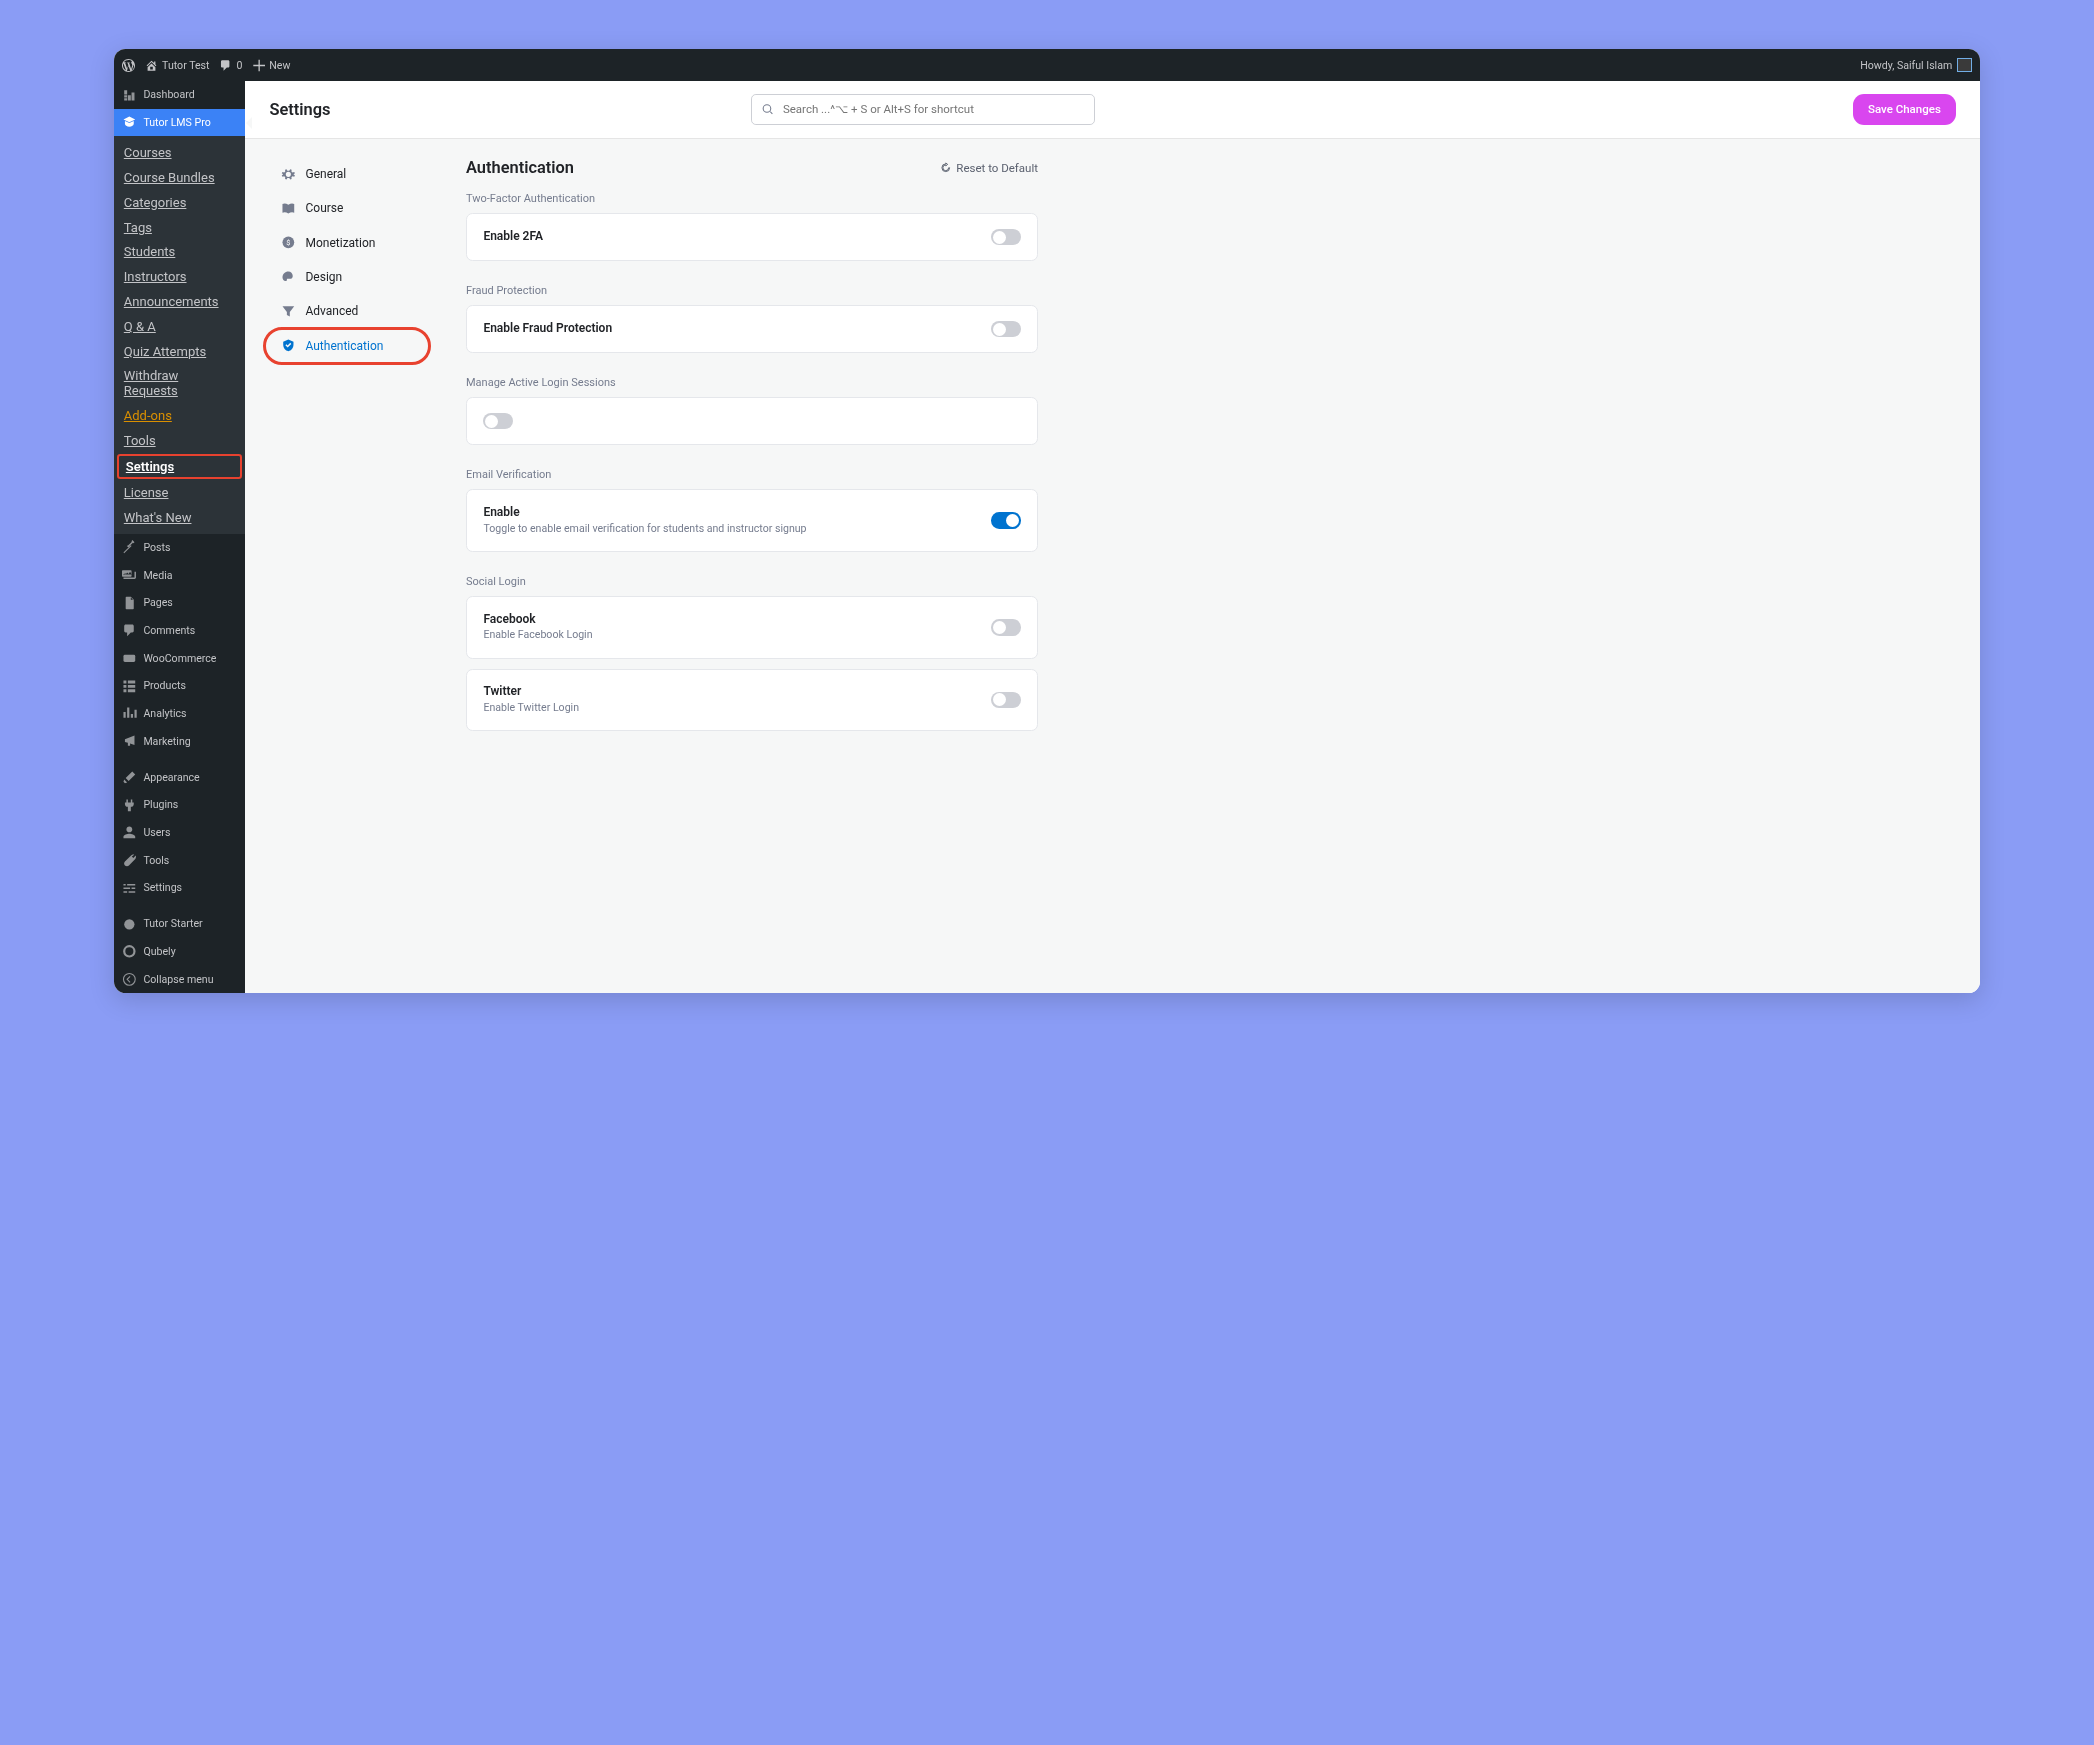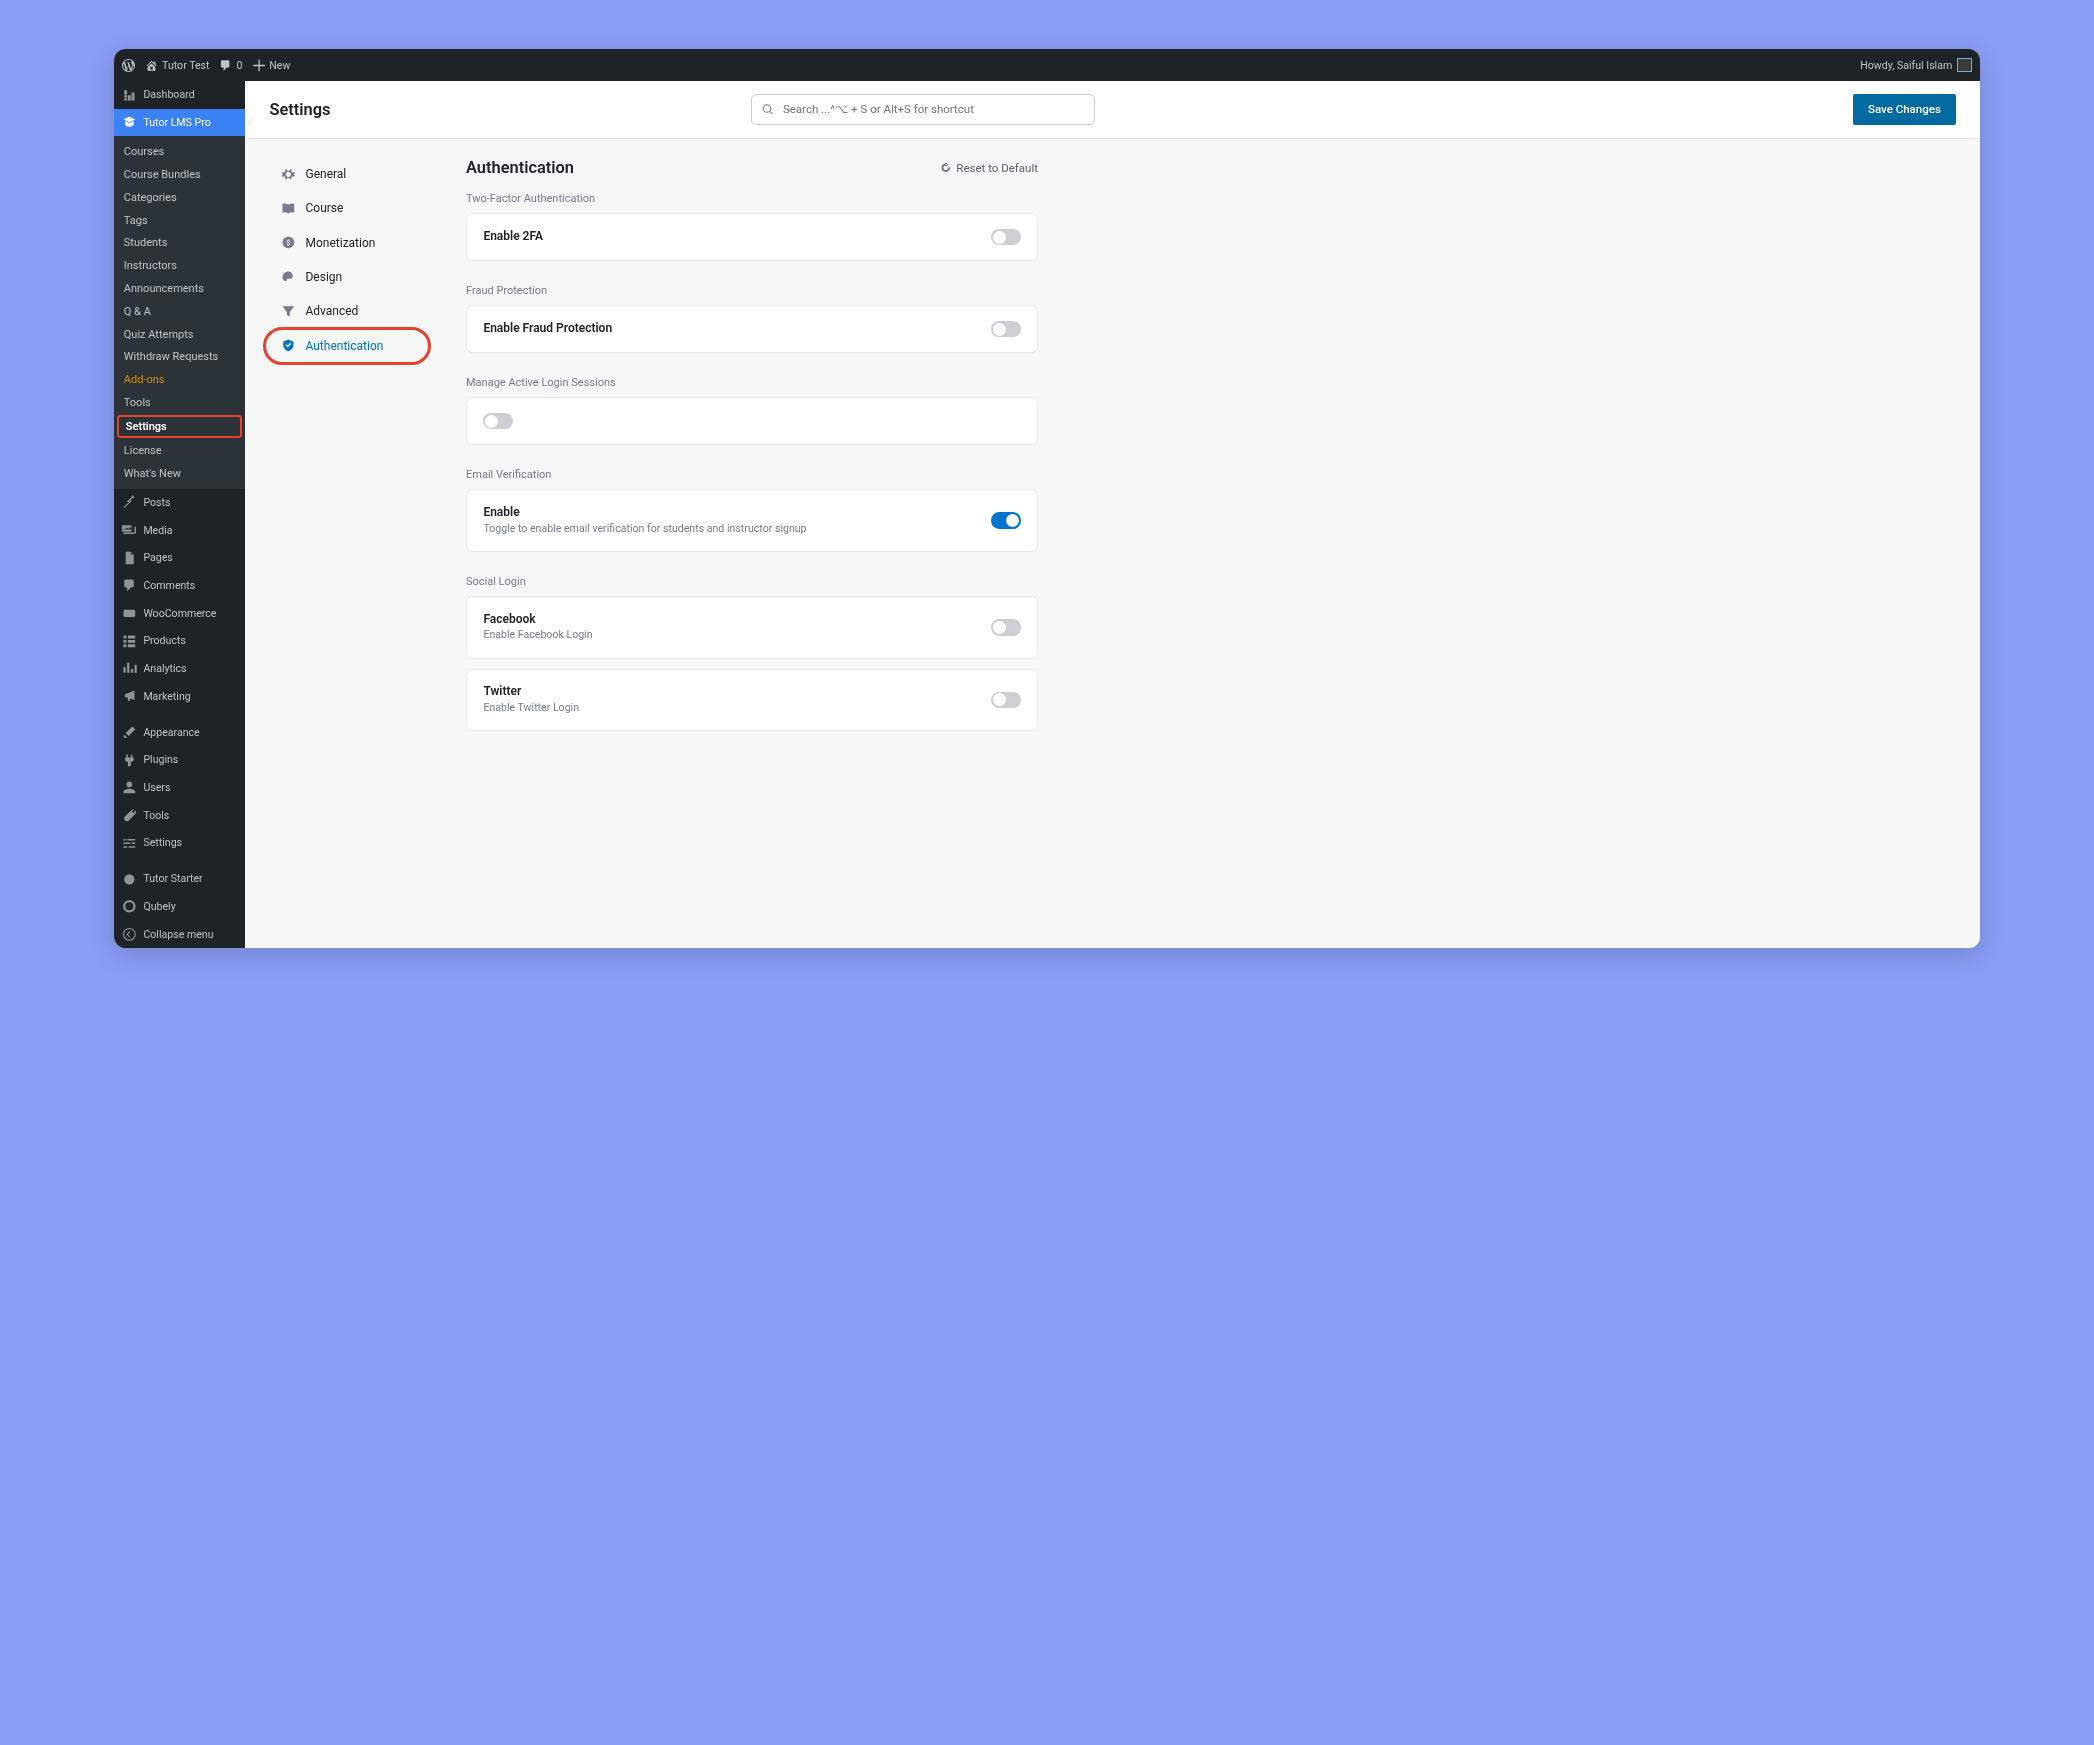--- a/index.html
+++ b/index.html
@@ -12,32 +12,32 @@
 .adminbar-right { display: flex; align-items: center; gap: 4.9px; }
 .avatar-box { width: 14.7px; height: 14.7px; border: 0.8px solid #72aee6; background: #3a3a3a; display: inline-block; }
 .body-wrap { display: flex; min-height: 704px; }
 .sidebar { width: 131px; background: #1d2327; color: #c3c4c7; font-size: 10.6px; flex-shrink: 0; }
 .sidebar-item { padding: 6.5px 8.2px; display: flex; align-items: center; gap: 6.5px; cursor: pointer; color: #c3c4c7; }
 .sidebar-item.current { background: #3b82f6; color: #fff; position: relative; }
 .sidebar-item.current::after { content: ''; position: absolute; right: -6.5px; top: 50%; transform: translateY(-50%); border: 6.5px solid transparent; border-right-color: #f6f7f7; }
 .sidebar-item svg { width: 14.7px; height: 14.7px; fill: currentColor; opacity: 0.7; flex-shrink: 0; }
 .sidebar-item.current svg { opacity: 1; }
 .submenu { background: #2c3338; padding: 4.1px 0; }
-.submenu-item { padding: 4.9px 9.8px; font-size: 11px; cursor: pointer; color: #c3c4c7; }
+.submenu-item { padding: 4.9px 9.8px; font-size: 13px; cursor: pointer; color: #c3c4c7; text-decoration: underline; }
 .submenu-item.orange { color: #d98f00; }
 .submenu-item.active { color: #fff; font-weight: 600; }
 .submenu-item.highlighted { border: 2.5px solid #e8422f; border-radius: 3.3px; margin: 0.8px 3.3px; padding: 3.3px 6.5px; }
 .sidebar-sep { height: 8.2px; }
 .main { flex: 1; background: #f6f7f7; display: flex; flex-direction: column; }
 .top-header { background: #fff; border-bottom: 0.8px solid #e5e5e5; padding: 13px 24.5px; display: flex; align-items: center; gap: 16.4px; }
 .top-header h1 { font-size: 16.4px; font-weight: 600; color: #212327; flex: 0 0 auto; margin-right: 33px; }
 .search-wrap { flex: 1; max-width: 344px; margin: 0 auto; position: relative; }
 .search-wrap input { width: 100%; padding: 7.4px 11.5px 7.4px 31px; border: 0.8px solid #cdcfd5; border-radius: 4.9px; font-size: 11.5px; color: #555; }
 .search-wrap svg { position: absolute; left: 9.8px; top: 50%; transform: translateY(-50%); width: 13px; height: 13px; stroke: #757c8e; fill: none; stroke-width: 2; }
-.save-btn { background: #0369a1; color: #fff; border: none; padding: 8.2px 14.7px; border-radius: 2px; font-size: 11.5px; font-weight: 500; cursor: pointer; margin-left: auto; }
+.save-btn { background: #d946ef; color: #fff; border: none; padding: 8.2px 14.7px; border-radius: 11px; font-size: 11.5px; font-weight: 500; cursor: pointer; margin-left: auto; }
 .content-wrap { display: flex; flex: 1; }
 .tab-col { width: 188px; padding: 19.6px 8.2px 19.6px 24.5px; }
 .tab-item { display: flex; align-items: center; gap: 9.8px; padding: 8.2px 11.5px; font-size: 12px; color: #212327; cursor: pointer; border-radius: 4.9px; margin-bottom: 3.3px; }
 .tab-item svg { width: 14.7px; height: 14.7px; fill: #757c8e; }
 .tab-item.active { color: #0073cf; }
 .tab-item.active svg { fill: #0073cf; }
 .tab-item.highlighted { position: relative; }
 .tab-item.highlighted::before { content: ''; position: absolute; top: -3.3px; left: -6.5px; right: -6.5px; bottom: -3.3px; border: 3.3px solid #e8422f; border-radius: 19.6px; pointer-events: none; }
 .panel { flex: 1; padding: 19.6px 33px; max-width: 638px; }
 .panel-header { display: flex; justify-content: space-between; align-items: center; margin-bottom: 14.7px; }

